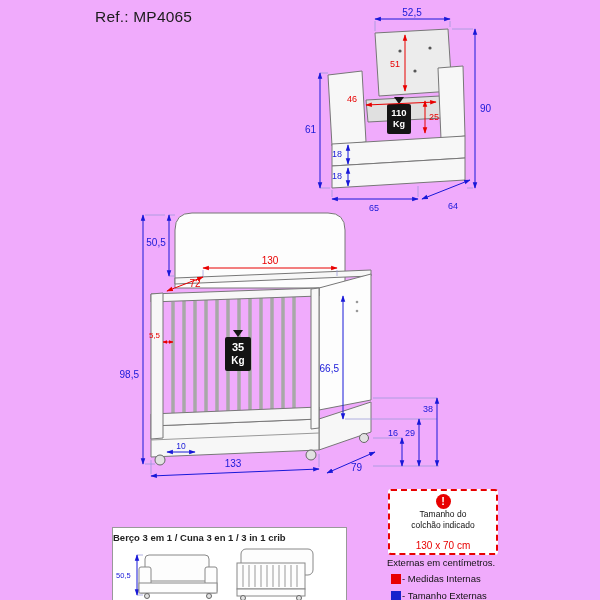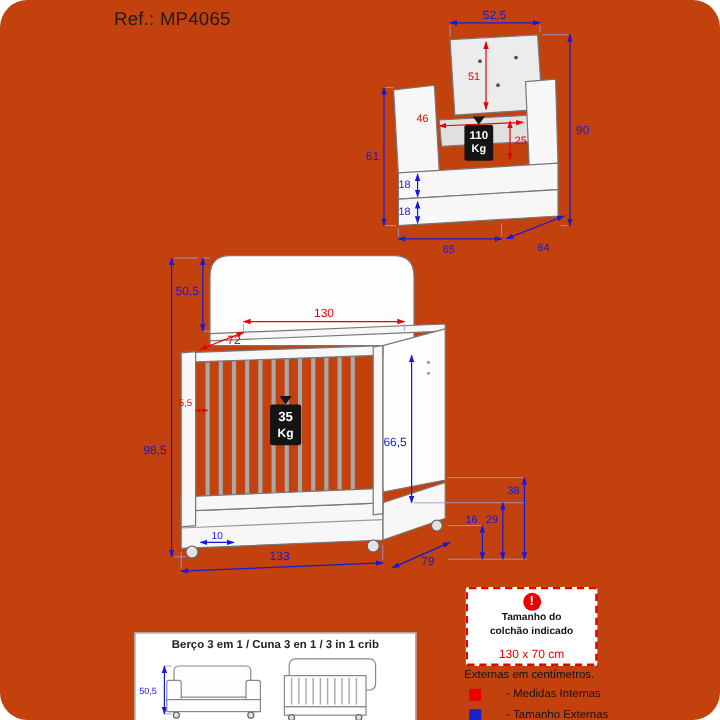--- a/index.html
+++ b/index.html
@@ -1,17 +1,17 @@
 <!DOCTYPE html>
 <html><head>
 <meta charset="utf-8">
 <style>
   html,body{margin:0;padding:0;background:#fff;}
-  .canvas{position:relative;width:600px;height:600px;background:#c2410c;overflow:hidden;
-          font-family:"Liberation Sans",sans-serif;border-radius:23px;}
+  .canvas{position:relative;width:600px;height:600px;background:#f0abfc;overflow:hidden;
+          font-family:"Liberation Sans",sans-serif;}
   .abs{position:absolute;}
   #ref-label{left:95px;top:8px;font-size:15.5px;color:#1c1c1c;letter-spacing:.2px;}
   svg text{font-family:"Liberation Sans",sans-serif;}
   
   .dl{stroke:#1818d8;stroke-width:1;fill:none;}
   .dlr{stroke:#e80000;stroke-width:1;fill:none;}
   .ext{stroke:#9a9ad8;stroke-width:.75;fill:none;}
   .dt{fill:#1818d8;font-size:10px;}
   .dtr{fill:#e80000;font-size:10px;}
   .s9{font-size:9px;} .s85{font-size:8.5px;} .s8{font-size:8px;} .s75{font-size:7.5px;}
@@ -21,31 +21,31 @@
   .dwl{fill:#ececec;stroke:#777;stroke-width:1;}
   .seat{fill:#e0e0e0;stroke:#777;stroke-width:1;}
   .panel{fill:#fdfdfd;stroke:#777;stroke-width:1;}
   .slat{stroke:#a8a8a8;stroke-width:3.5;}
   .mini{fill:#fdfdfd;stroke:#888;stroke-width:1;}
   .wheel{fill:#e2e2e2;stroke:#666;stroke-width:1;}
   .badge{fill:#141414;}
   .bt{fill:#fff;font-weight:bold;text-anchor:middle;}
   
   #variants-box{left:112px;top:527px;width:233px;height:81px;border:1px solid #999;background:#fff;}
-  #variants-title{display:block;text-align:center;font-size:9.5px;font-weight:bold;color:#222;padding-top:4px;}
+  #variants-title{display:block;text-align:left;font-size:9.5px;font-weight:bold;color:#222;padding-top:4px;}
   
   #mattress-box{left:388px;top:489px;width:106px;height:62px;border:2px dashed #e80000;border-radius:3px;
                 display:flex;flex-direction:column;align-items:center;background:#fff;}
   #alert-icon{width:15px;height:15px;margin-top:3px;border-radius:50%;background:#e80000;color:#fff;
               font-size:11px;font-weight:bold;line-height:15px;text-align:center;}
-  .mline{font-size:8.5px;color:#111;line-height:1.25;font-weight:bold;}
+  .mline{font-size:8.5px;color:#111;line-height:1.25;}
   #mattress-size{font-size:10px;font-weight:normal;color:#e80000;margin-top:10px;}
   
   #units-note{left:385px;top:557px;width:112px;text-align:center;font-size:9.5px;color:#111;}
-  .legend-row{position:absolute;display:flex;align-items:center;gap:21px;font-size:9.5px;color:#111;}
+  .legend-row{position:absolute;display:flex;align-items:center;gap:1px;font-size:9.5px;color:#111;}
   #legend-internal{left:391px;top:573px;} #legend-external{left:391px;top:590px;}
   .sq{width:10px;height:10px;display:inline-block;}
   .sq-red{background:#e80000;} .sq-blue{background:#1822cc;}
 </style>
 </head>
 <body>
 
 <div class="canvas">
 
   <svg width="0" height="0" class="abs">

